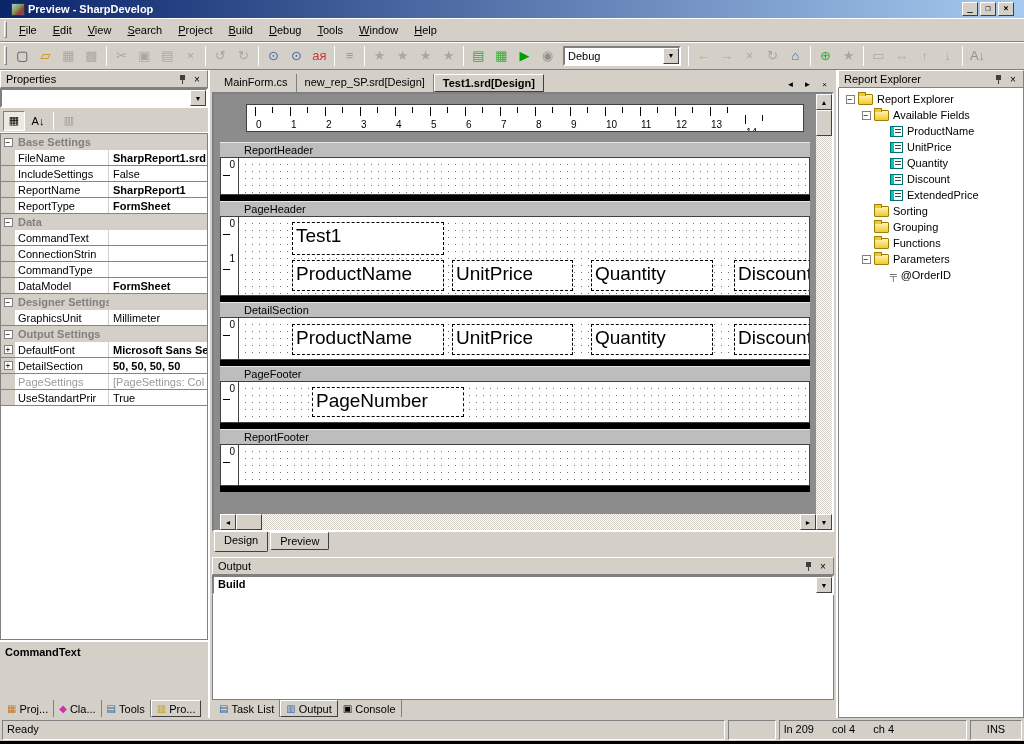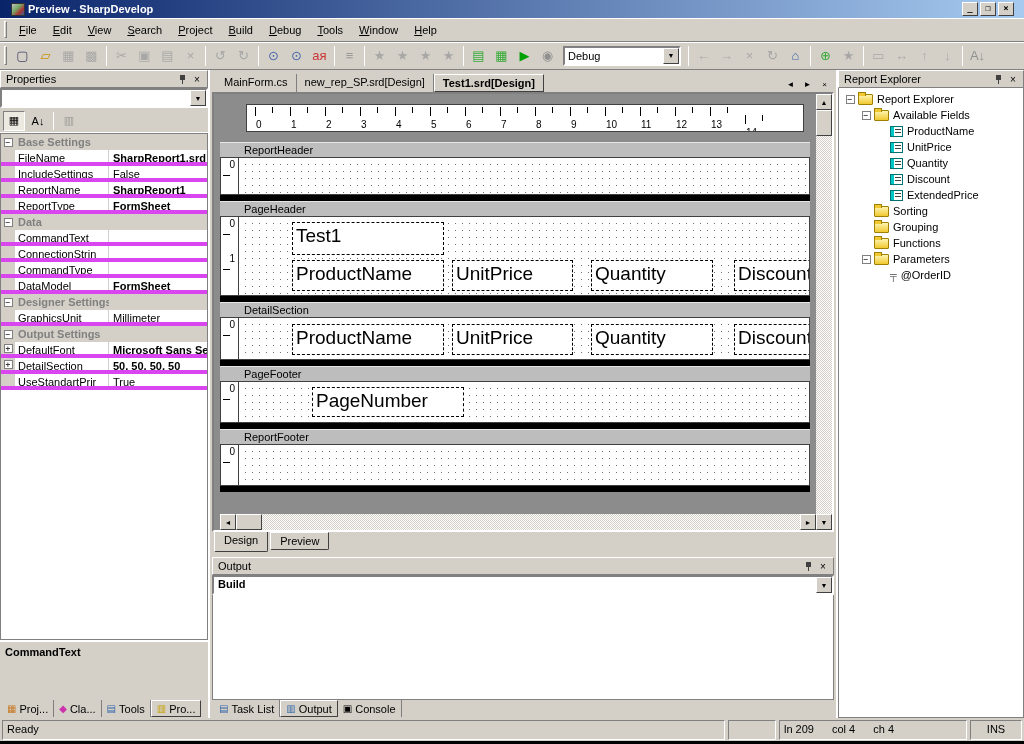--- a/index.html
+++ b/index.html
@@ -41,21 +41,21 @@
 
   
   .props-combo { height:20px; margin:0; background:#fff; border:2px solid; border-color:#808080 #fff #fff #808080; display:flex; flex:none; }
   .props-combo .val { flex:1; }
   .props-toolbar { height:26px; display:flex; align-items:center; padding-left:3px; gap:2px; border-bottom:1px solid #808080; box-shadow:inset 0 -1px 0 #fff; flex:none; background:#D4D0C8; }
   .pt-btn { width:22px; height:20px; display:flex; align-items:center; justify-content:center; font-size:11px; }
   .pt-btn.active { border:1px solid; border-color:#808080 #fff #fff #808080; background:#ece9e0; }
   .pt-btn.disabled { color:#9c9a94; }
   .pt-sep { width:1px; height:18px; background:#808080; border-right:1px solid #fff; margin:0 2px; }
   .prop-grid { flex:1; background:#fff; border:1px solid #808080; border-top:none; overflow:hidden; display:flex; flex-direction:column; }
-  .pg-row { height:16px; flex:none; display:flex; align-items:stretch; border-bottom:4px solid #d946ef; }
+  .pg-row { height:16px; flex:none; display:flex; align-items:stretch; border-bottom:1px solid #d946ef; }
   .pg-gutter { width:14px; flex:none; background:#D4D0C8; display:flex; align-items:center; justify-content:center; }
   .expander { width:9px; height:9px; background:#fff; border:1px solid #808080; font-size:8px; line-height:7px; text-align:center; font-family:"DejaVu Sans Mono",monospace; }
   .pg-row.category { background:#D4D0C8; border-bottom:none; }
   .pg-row.category .pg-name { color:#808080; font-weight:bold; border:none; background:transparent; }
   .pg-name { width:94px; flex:none; padding:2px 2px 0 3px; border-right:1px solid #d0d0d0; overflow:hidden; white-space:nowrap; background:#fff; }
   .pg-value { flex:1; padding:2px 2px 0 4px; overflow:hidden; white-space:nowrap; background:#fff; }
   .pg-value.bold { font-weight:bold; }
   .pg-row.grayed .pg-name, .pg-row.grayed .pg-value { color:#9c9a94; }
   .pg-filler { flex:1; background:#fff; }
   .prop-desc { height:60px; flex:none; background:#D4D0C8; border-top:2px solid #fff; padding:4px 5px; font-weight:bold; }
@@ -314,20 +314,25 @@
             <div class="pg-name">DefaultFont</div>
             <div class="pg-value bold">Microsoft Sans Ser</div>
           </div>
           <div class="pg-row ">
             <div class="pg-gutter">
               <div class="expander">+</div>
             </div>
             <div class="pg-name">DetailSection</div>
             <div class="pg-value bold">50, 50, 50, 50</div>
           </div>
+          <div class="pg-row  grayed">
+            <div class="pg-gutter"></div>
+            <div class="pg-name">PageSettings</div>
+            <div class="pg-value">[PageSettings: Col</div>
+          </div>
           <div class="pg-row ">
             <div class="pg-gutter"></div>
             <div class="pg-name">UseStandartPrir</div>
             <div class="pg-value">True</div>
           </div>
           <div class="pg-filler"></div>
         </div>
       <div class="prop-desc">CommandText</div>
       <div class="side-tabs" id="left-tabs">
           <div class="side-tab">

